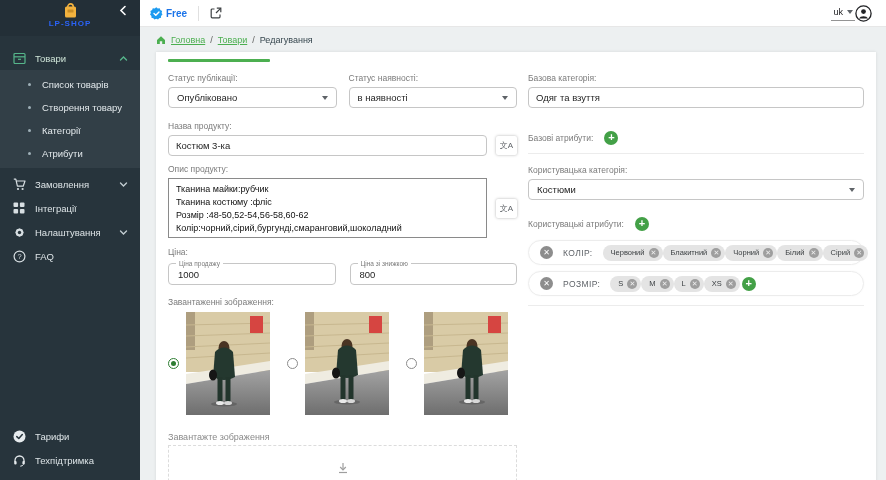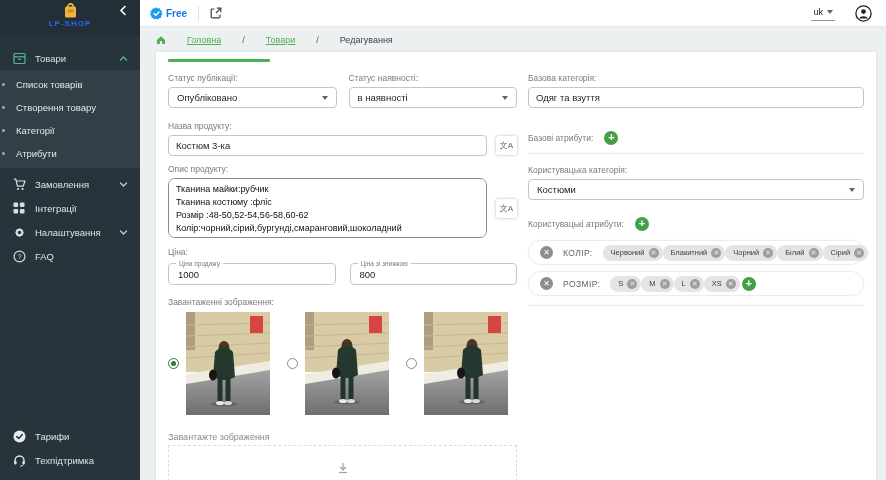--- a/index.html
+++ b/index.html
@@ -12,58 +12,58 @@
   .logo-block { height:36px; position:relative; display:flex; flex-direction:column; align-items:center; padding-top:3px; background:#232f37; }
   .logo-text { color:#2b63f6; font-size:8px; font-weight:bold; letter-spacing:1px; margin-top:1px; }
   .collapse-btn { position:absolute; right:10px; top:5px; width:12px; height:12px; color:#fff; cursor:pointer; }
   .nav { margin-top:10px; }
   .nav-item { display:flex; align-items:center; height:24px; padding:0 12px; font-size:9.5px; gap:9px; cursor:pointer; }
   .nav-item .nicon { width:14px; height:14px; display:flex; align-items:center; justify-content:center; flex:none; }
   .nav-item .chev { margin-left:auto; width:9px; height:9px; }
   .nav-label { white-space:nowrap; }
   .nav-item.products { color:#cfe5d8; }
   .submenu { background:#323f47; padding:3px 0; margin-bottom:4px; }
-  .submenu-item { display:flex; align-items:center; height:23px; padding-left:2px; font-size:9.5px; gap:11px; cursor:pointer; color:#e3e9ec; }
+  .submenu-item { display:flex; align-items:center; height:23px; padding-left:28px; font-size:9.5px; gap:11px; cursor:pointer; color:#e3e9ec; }
   .bullet { width:3px; height:3px; border-radius:50%; background:#9fb0b8; flex:none; }
   .sidebar-bottom { margin-top:auto; padding-bottom:8px; }
 
   
   .main { flex:1; display:flex; flex-direction:column; min-width:0; }
   .topbar { height:27px; background:#fff; border-bottom:1px solid #e7e7e7; display:flex; align-items:center; padding:0 14px 0 10px; flex:none; }
   .plan-badge { display:flex; align-items:center; gap:3px; }
   .plan-badge .txt { color:#1a73e8; font-weight:bold; font-size:10px; }
   .tb-divider { width:1px; height:15px; background:#e0e0e0; margin:0 11px; }
   .icon-btn { display:flex; align-items:center; justify-content:center; cursor:pointer; }
-  .topbar-right { margin-left:auto; display:flex; align-items:center; gap:20px; }
+  .topbar-right { margin-left:auto; display:flex; align-items:center; gap:0; }
   .lang-select { display:flex; align-items:center; gap:4px; font-size:9px; color:#202124; border-bottom:1px solid #949494; padding:1px 2px 3px; cursor:pointer; }
   .caret-down { width:0; height:0; border-left:3px solid transparent; border-right:3px solid transparent; border-top:4px solid #5f6368; }
 
   .content { flex:1; padding:8px 10px 0 16px; min-height:0; }
-  .breadcrumb { display:flex; align-items:center; gap:21px; font-size:9px; margin-bottom:7px; }
+  .breadcrumb { display:flex; align-items:center; gap:5px; font-size:9px; margin-bottom:7px; }
   .crumb-link { color:#4caf50; text-decoration:underline; cursor:pointer; }
   .crumb-sep { color:#616161; }
   .crumb-current { color:#37474f; }
 
   .card { background:#fff; height:100%; box-shadow:0 0 3px rgba(0,0,0,.1); padding:7px 12px 0; }
   .tab-indicator { width:102px; height:3px; background:#4caf50; border-radius:1px; margin-bottom:11px; }
   .form-grid { display:flex; gap:11px; }
   .col-left { width:349px; flex:none; }
   .col-right { flex:1; min-width:0; }
 
   .f-label { font-size:8.5px; color:#7b7b7b; margin-bottom:4px; }
   .t-input { width:100%; height:21px; border:1px solid #c6c6c6; border-radius:4px; padding:0 7px; font-size:9.5px; color:#1f1f1f; font-family:inherit; background:#fff; outline:none; }
   .sel { height:21px; border:1px solid #c6c6c6; border-radius:4px; padding:0 8px; display:flex; align-items:center; justify-content:space-between; font-size:9.5px; color:#1f1f1f; cursor:pointer; background:#fff; }
   .row3 { display:flex; gap:12px; }
   .row3 > div { flex:1; min-width:0; }
 
   .with-side { display:flex; align-items:center; gap:9px; }
   .with-side .grow { flex:1; min-width:0; }
   .translate-btn { width:21px; height:19px; background:#fff; border:none; border-radius:2px; box-shadow:0 0 3px rgba(0,0,0,.3); font-size:8px; color:#5f6368; cursor:pointer; flex:none; font-family:inherit; }
 
-  textarea.desc { width:100%; height:60px; border:1px solid #8a8a8a; border-radius:7px; resize:none; font-family:inherit; font-size:9px; color:#111; padding:4px 7px; line-height:1.45; outline:none; }
+  textarea.desc { width:100%; height:60px; border:1px solid #8a8a8a; border-radius:0; resize:none; font-family:inherit; font-size:9px; color:#111; padding:4px 7px; line-height:1.45; outline:none; }
 
   .price-pair { display:flex; gap:14px; }
   .price-field { position:relative; flex:1; height:22px; border:1px solid #c6c6c6; border-radius:4px; display:flex; align-items:center; padding:0 9px; }
   .price-float { position:absolute; top:-4px; left:7px; background:#fff; padding:0 3px; font-size:6.5px; color:#7b7b7b; }
   .price-value { width:100%; border:none; outline:none; font-size:9.5px; color:#1f1f1f; font-family:inherit; }
 
   .images-row { display:flex; align-items:center; margin-top:5px; }
   .img-unit { display:flex; align-items:center; gap:7px; margin-right:17px; }
   .radio { width:11px; height:11px; border:1px solid #8b8b8b; border-radius:50%; background:#fff; position:relative; cursor:pointer; flex:none; }
   .radio.checked { border-color:#2e7d32; }

